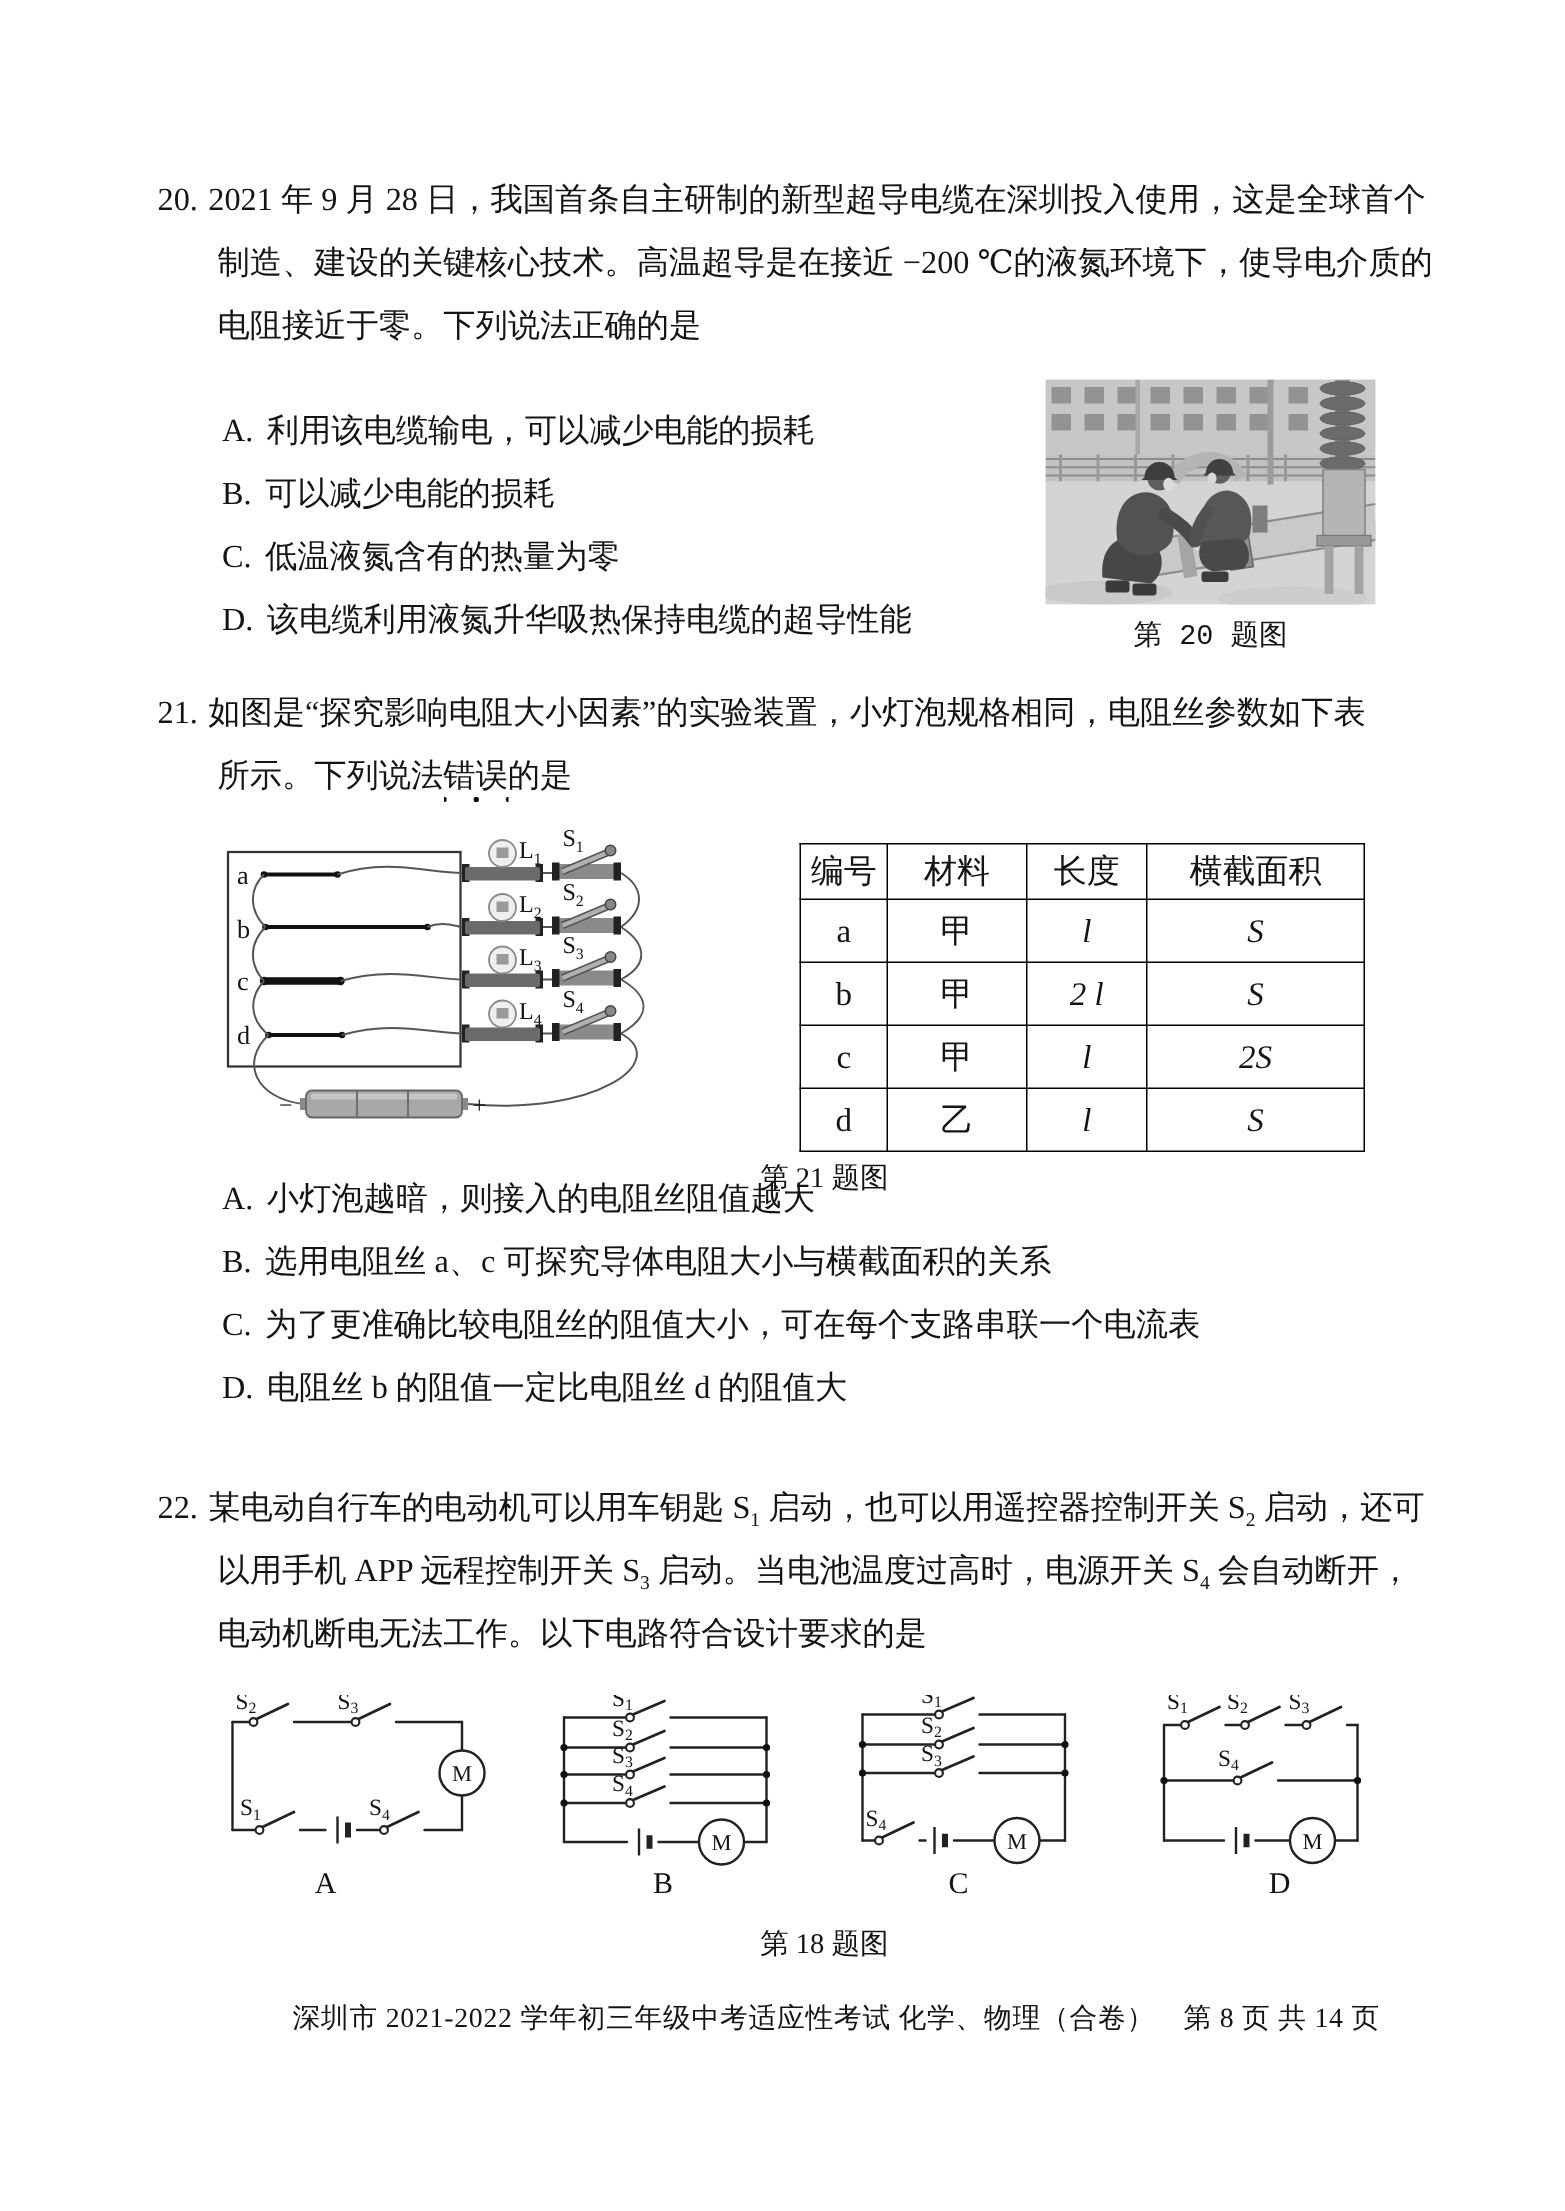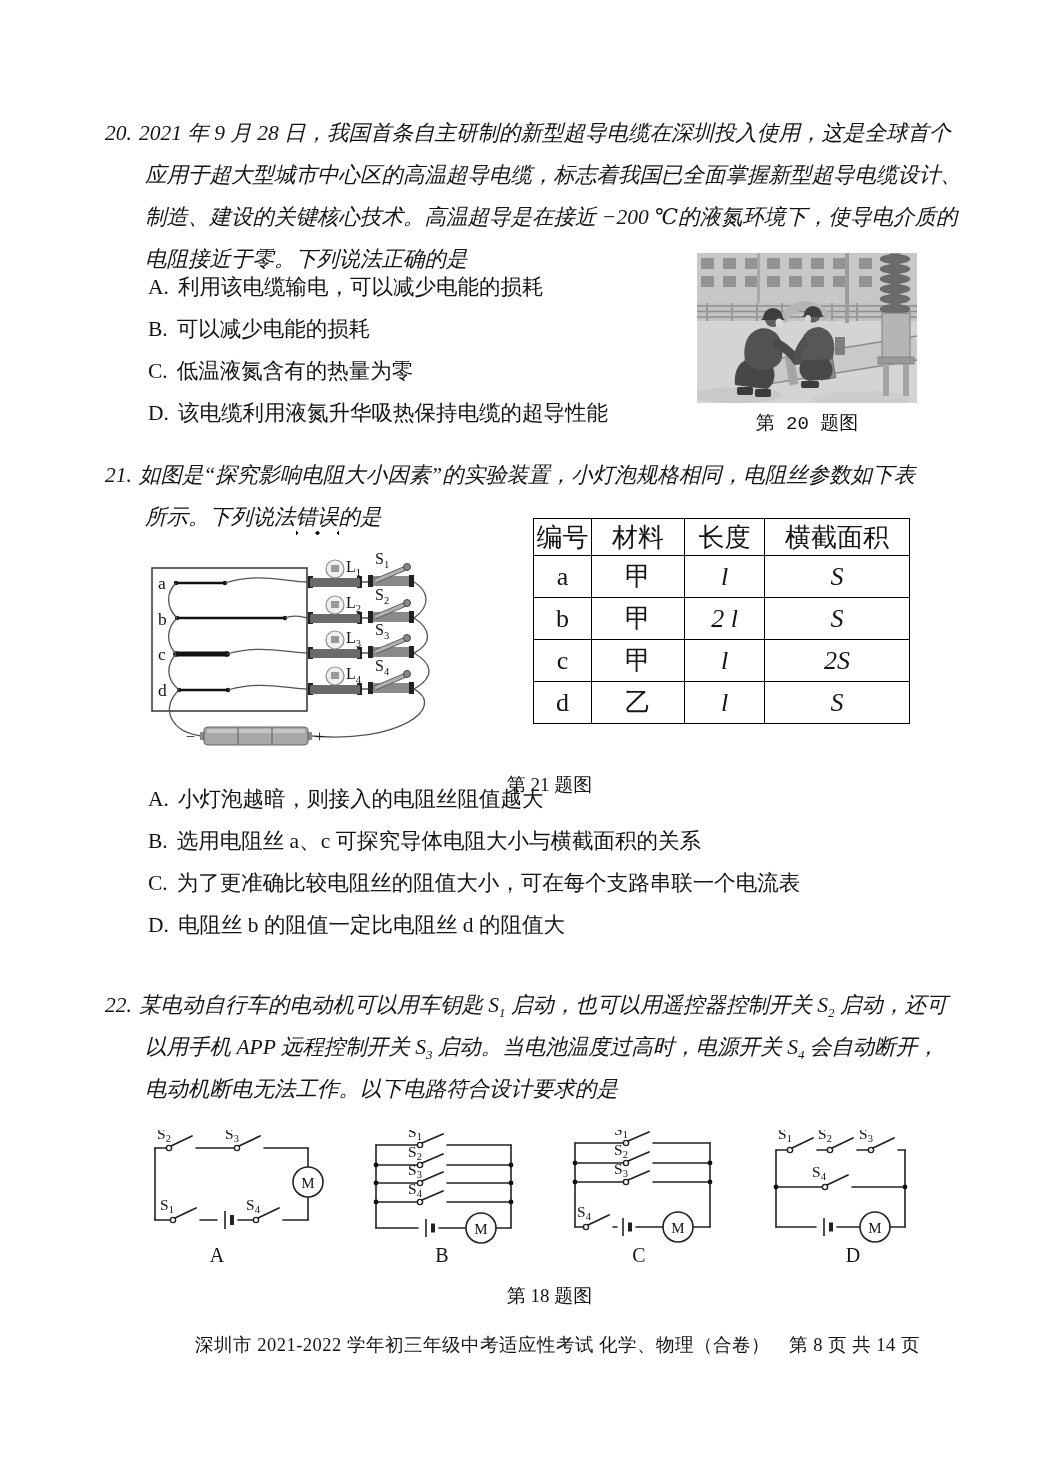--- a/index.html
+++ b/index.html
@@ -1,34 +1,34 @@
 <!DOCTYPE html>
 <html><head>
 <meta charset="utf-8">
 <style>
   html,body{margin:0;padding:0;background:#fff;}
   .page{position:relative;width:1043px;height:1474px;background:#ffffff;overflow:hidden;
         font-family:"Liberation Serif","DejaVu Serif",serif;color:#141414;}
-  .stem{position:absolute;left:105px;width:860px;font-size:21.5px;font-style:italic;}
+  .stem{position:absolute;left:105px;width:860px;font-size:21.5px;}
   .stem .line{line-height:42px;white-space:nowrap;}
   .stem .indent{padding-left:40px;}
   .qnum{margin-right:7px;}
   .options{position:absolute;left:148px;width:820px;font-size:21.5px;}
   .opt{line-height:42px;white-space:nowrap;}
   .opt .ol{margin-right:9px;}
   sub{font-size:13px;line-height:0;}
   .em-dots{background-image:radial-gradient(circle,#000 1.7px,transparent 2px);
            background-size:1em 6px;background-repeat:repeat-x;background-position:center bottom;
            padding-bottom:7px;}
   .photo{position:absolute;left:697px;top:253px;width:220px;font-family:Liberation Mono, monospace;}
   .photo svg{display:block;}
   .figcap{font-size:19px;text-align:center;margin-top:7px;}
   .caption-center{position:absolute;left:0;width:100%;text-align:center;font-size:19px;padding-left:28px;}
   .fig21{position:absolute;left:146px;top:550px;}
-  table.params{position:absolute;left:533px;top:518px;border-collapse:collapse;font-size:26px;
+  table.params{position:absolute;left:533px;top:562px;border-collapse:collapse;font-size:22px;
                table-layout:fixed;}
   table.params th,table.params td{border:1.3px solid #000;text-align:center;font-weight:normal;
                padding:0;}
   table.params th{height:36px;}
   table.params td{height:41px;}
   .c0{width:58px}.c1{width:93px}.c2{width:80px}.c3{width:145px}
   .ital{font-style:italic;}
   .circuit{position:absolute;}
   svg text{font-family:"Liberation Serif","DejaVu Serif",serif;fill:#141414;}
   .flabel{font-size:16px;}
@@ -44,21 +44,20 @@
   .footer{position:absolute;top:1332px;left:0;width:100%;text-align:center;font-size:18.5px;
           letter-spacing:0.5px;padding-left:36px;}
 </style>
 </head>
 <body>
 
 <div class="page">
 
   <div class="stem" style="top:112px">
     <div class="line"><span class="qnum">20.</span><span>2021 年 9 月 28 日，我国首条自主研制的新型超导电缆在深圳投入使用，这是全球首个</span></div>
-    <div class="line indent">应用于超大型城市中心区的高温超导电缆，标志着我国已全面掌握新型超导电缆设计、</div>
     <div class="line indent">制造、建设的关键核心技术。高温超导是在接近 −200 ℃的液氮环境下，使导电介质的</div>
     <div class="line indent">电阻接近于零。下列说法正确的是</div>
   </div>
 
   <div class="options" style="top:266px">
     <div class="opt"><span class="ol">A.</span><span>利用该电缆输电，可以减少电能的损耗</span></div>
     <div class="opt"><span class="ol">B.</span><span>可以减少电能的损耗</span></div>
     <div class="opt"><span class="ol">C.</span><span>低温液氮含有的热量为零</span></div>
     <div class="opt"><span class="ol">D.</span><span>该电缆利用液氮升华吸热保持电缆的超导性能</span></div>
   </div>

